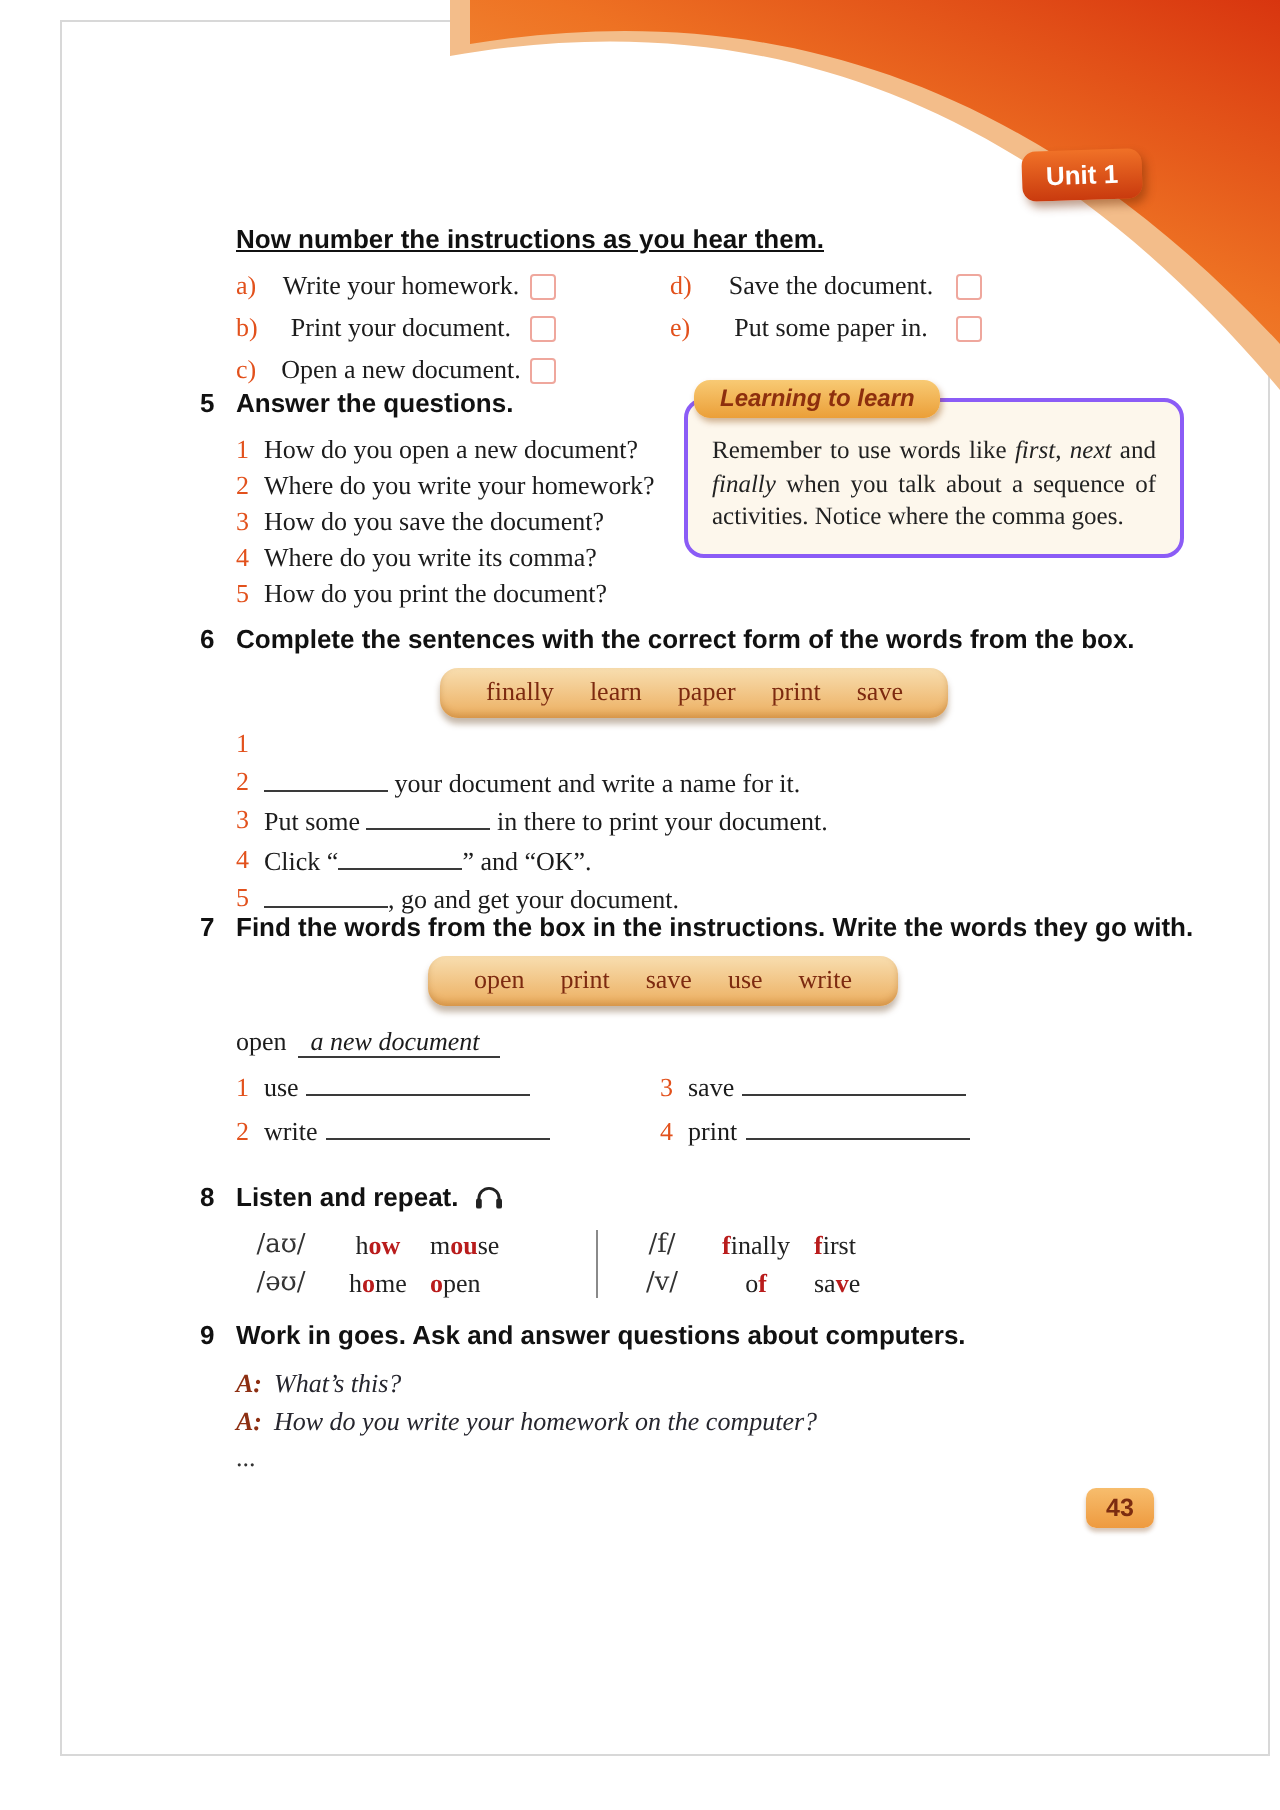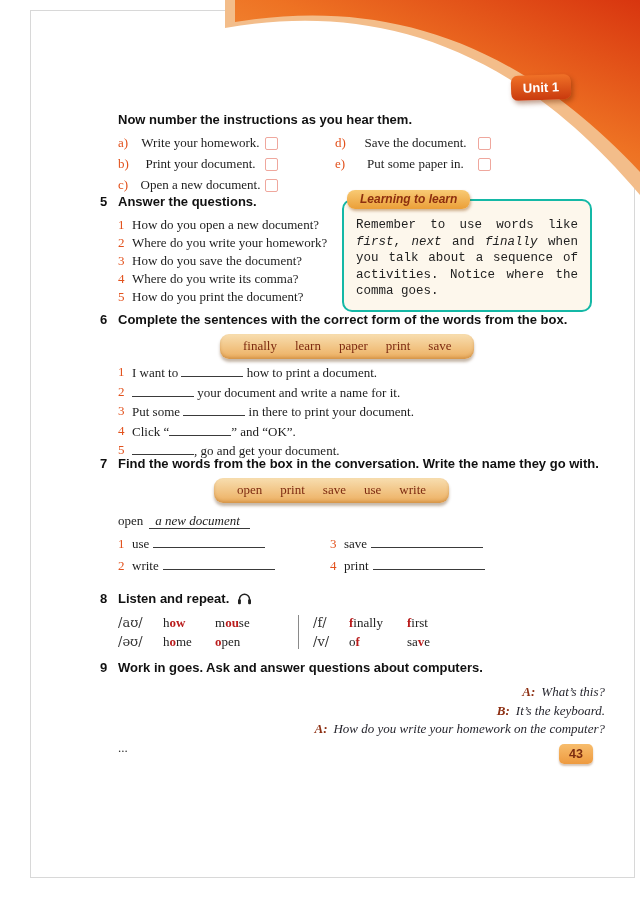--- a/index.html
+++ b/index.html
@@ -10,21 +10,21 @@
   .swoosh{position:absolute;top:0;right:0;z-index:1;}
   .unit-badge{position:absolute;left:511px;top:75px;width:60px;height:25px;z-index:2;
     background:linear-gradient(180deg,#f07127,#c93a0e);border-radius:7px;color:#fff;
     font-family:"Liberation Sans",sans-serif;font-weight:bold;font-size:13px;
     display:flex;align-items:center;justify-content:center;
     box-shadow:2px 3px 5px rgba(110,40,0,.45);transform:rotate(-2deg);}
   .content{position:absolute;left:100px;top:0;width:505px;height:905px;z-index:2;}
   section,.absblock{position:absolute;left:0;width:100%;}
 
   .h{font-family:"Liberation Sans",sans-serif;font-weight:bold;font-size:13px;color:#111;}
-  .ml{margin-left:18px;}
+  .ml{margin-left:18px;text-decoration:underline;}
   .sec{display:flex;align-items:baseline;}
   .sec .no{font-family:"Liberation Sans",sans-serif;font-weight:bold;font-size:13px;
            width:18px;color:#111;}
 
   
   #ex-top{top:112px;}
   .cols{display:flex;margin-left:18px;margin-top:8px;column-gap:57px;}
   .col{display:flex;flex-direction:column;row-gap:5px;}
   .chk-item{display:flex;align-items:center;width:160px;}
   .col-r .chk-item{width:156px;}
@@ -37,23 +37,23 @@
   #ex5{top:194px;}
   .qs{margin-left:18px;margin-top:8px;}
   .q{display:flex;line-height:15px;margin-bottom:3px;}
   .q .n,.sent .num,.g7 .n{color:#e2511c;width:14px;flex:none;}
   .lbox-wrap{position:absolute;left:242px;top:-4px;width:250px;}
   .ltab{position:relative;z-index:2;display:inline-block;margin-left:5px;
         padding:2px 13px 3px;border-radius:8px;
         background:linear-gradient(180deg,#f8ca74,#eb9f38);
         font-family:"Liberation Sans",sans-serif;font-weight:bold;font-style:italic;
         font-size:12px;color:#8d2f0e;box-shadow:1px 2px 3px rgba(140,70,0,.4);}
-  .lbox{position:relative;margin-top:-10px;border:2px solid #14b8a6;border-radius:10px;
+  .lbox{position:relative;margin-top:-10px;border:2px solid #8b5cf6;border-radius:10px;
         background:#fdf7ec;padding:16px 12px 10px;font-size:12.5px;line-height:16.5px;
-        text-align:justify;color:#222;font-family:Liberation Mono, monospace;}
+        text-align:justify;color:#222;}
   .lbox i{font-style:italic;}
 
   
   .wb-row{margin-top:7px;height:30px;}
   .wbox{display:inline-block;padding:4px 14px 5px;border-radius:9px;
         background:linear-gradient(180deg,#f8debl 0,#f8deb0 0);
         background:linear-gradient(180deg,#f8deb0,#ecae5f);
         box-shadow:0 3px 3px rgba(90,50,10,.35), inset 0 -2px 3px rgba(160,90,20,.3);
         color:#7d2a10;font-size:13px;}
   .wbox span{margin:0 9px;}
@@ -76,44 +76,44 @@
   
   #pronh{top:562px;}
   .pron-h{font-family:"Liberation Sans",sans-serif;font-weight:bold;font-size:15px;color:#b5341a;}
   .pron-underline{width:205px;height:3px;margin-top:3px;border-radius:2px;
         background:linear-gradient(90deg,#ef9a4d,#f8dcc0);}
 
   
   #ex8{top:590px;}
   .hp{margin-left:8px;position:relative;top:2px;}
   .prows{display:flex;margin-left:18px;margin-top:9px;}
-  .pgroup{display:flex;flex-direction:column;row-gap:4px;}
+  .pgroup{display:flex;flex-direction:column;row-gap:4px;text-align:center;}
   .g1{width:180px;}
   .g2{border-left:1px solid #8a8a8a;padding-left:14px;}
   .prow{display:flex;line-height:15px;}
   .ph{font-family:"DejaVu Serif","Liberation Serif",serif;color:#333;}
   .g1 .ph{width:45px;}  .g2 .ph{width:36px;}
   .pw{display:inline-block;}
   .g1 .pw1{width:52px;} .g2 .pw1{width:58px;}
   .hl{color:#b91c1c;font-weight:bold;}
   .dk{color:#222;}
 
   
   #ex9{top:660px;}
   .dial{margin-left:18px;margin-top:9px;}
-  .dline{margin-bottom:3.5px;font-style:italic;line-height:15px;text-align:right;}
+  .dline{margin-bottom:3.5px;font-style:italic;line-height:15px;}
   .spk{font-weight:bold;color:#8d2f12;margin-right:6px;}
   .dtxt{color:#26262e;}
   .more{font-style:normal;color:#333;}
 
   .page-badge{position:absolute;left:543px;top:744px;width:34px;height:20px;z-index:2;
     border-radius:5px;background:linear-gradient(180deg,#f7bd6d,#ee9a3f);
     color:#7c2c10;font-family:"Liberation Sans",sans-serif;font-weight:bold;font-size:12.5px;
     display:flex;align-items:center;justify-content:center;
-    box-shadow:0 2px 2px rgba(120,60,10,.3);margin-left:16px;}
+    box-shadow:0 2px 2px rgba(120,60,10,.3);}
 </style>
 </head>
 <body>
 
 <div class="page">
   <div class="frame"></div>
 
   <svg class="swoosh" width="640" height="200" viewBox="0 0 640 200">
     <defs>
       <linearGradient id="gsw" x1="0" y1="1" x2="1" y2="0">
@@ -201,21 +201,20 @@
     <section id="ex6">
       <div class="sec">
         <span class="no">6</span>
         <span class="h">Complete the sentences with the correct form of the words from the box.</span>
       </div>
       <div class="wb-row">
         <span class="wbox"><span>finally</span><span>learn</span><span>paper</span><span>print</span><span>save</span></span>
       </div>
       <div class="sent">
           <span class="num">1</span>
-          <span class="stxt"><span>I want to </span><span class="blank"></span><span> how to print a document.</span></span>
         </div>
       <div class="sent">
           <span class="num">2</span>
           <span class="stxt"><span></span><span class="blank"></span><span> your document and write a name for it.</span></span>
         </div>
       <div class="sent">
           <span class="num">3</span>
           <span class="stxt"><span>Put some </span><span class="blank"></span><span> in there to print your document.</span></span>
         </div>
       <div class="sent">
@@ -224,21 +223,21 @@
         </div>
       <div class="sent">
           <span class="num">5</span>
           <span class="stxt"><span></span><span class="blank"></span><span>, go and get your document.</span></span>
         </div>
     </section>
 
     <section id="ex7">
       <div class="sec">
         <span class="no">7</span>
-        <span class="h">Find the words from the box in the conversation. Write the name they go with.</span>
+        <span class="h">Find the words from the box in the instructions. Write the words they go with.</span>
       </div>
       <div class="wb-row">
         <span class="wbox"><span>open</span><span>print</span><span>save</span><span>use</span><span>write</span></span>
       </div>
       <div class="example"><span>open</span><span class="ans">a new document</span></div>
       <div class="grid7">
         <div class="g7">
             <span class="n">1</span>
             <span>use</span>
             <span class="blank7"></span>
@@ -300,21 +299,20 @@
       </div>
     </section>
 
     <section id="ex9">
       <div class="sec">
         <span class="no">9</span>
         <span class="h">Work in goes. Ask and answer questions about computers.</span>
       </div>
       <div class="dial">
         <div class="dline"><span class="spk">A:</span><span class="dtxt">What’s this?</span></div>
-        <div class="dline"><span class="spk">B:</span><span class="dtxt">It’s the keyboard.</span></div>
         <div class="dline"><span class="spk">A:</span><span class="dtxt">How do you write your homework on the computer?</span></div>
         <div class="more">...</div>
       </div>
     </section>
 
   </div>
 
   <div class="page-badge">43</div>
 </div>
 

